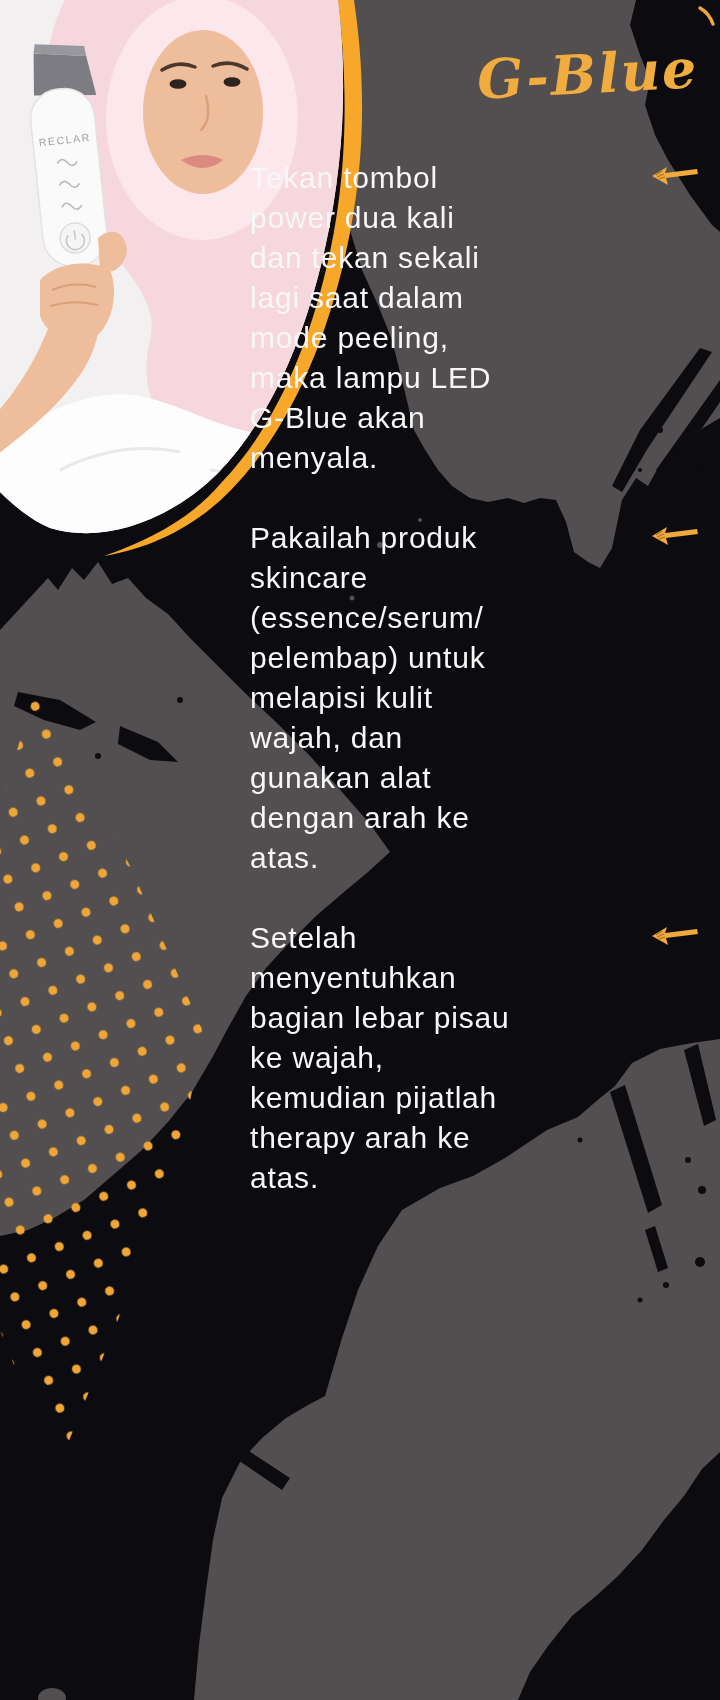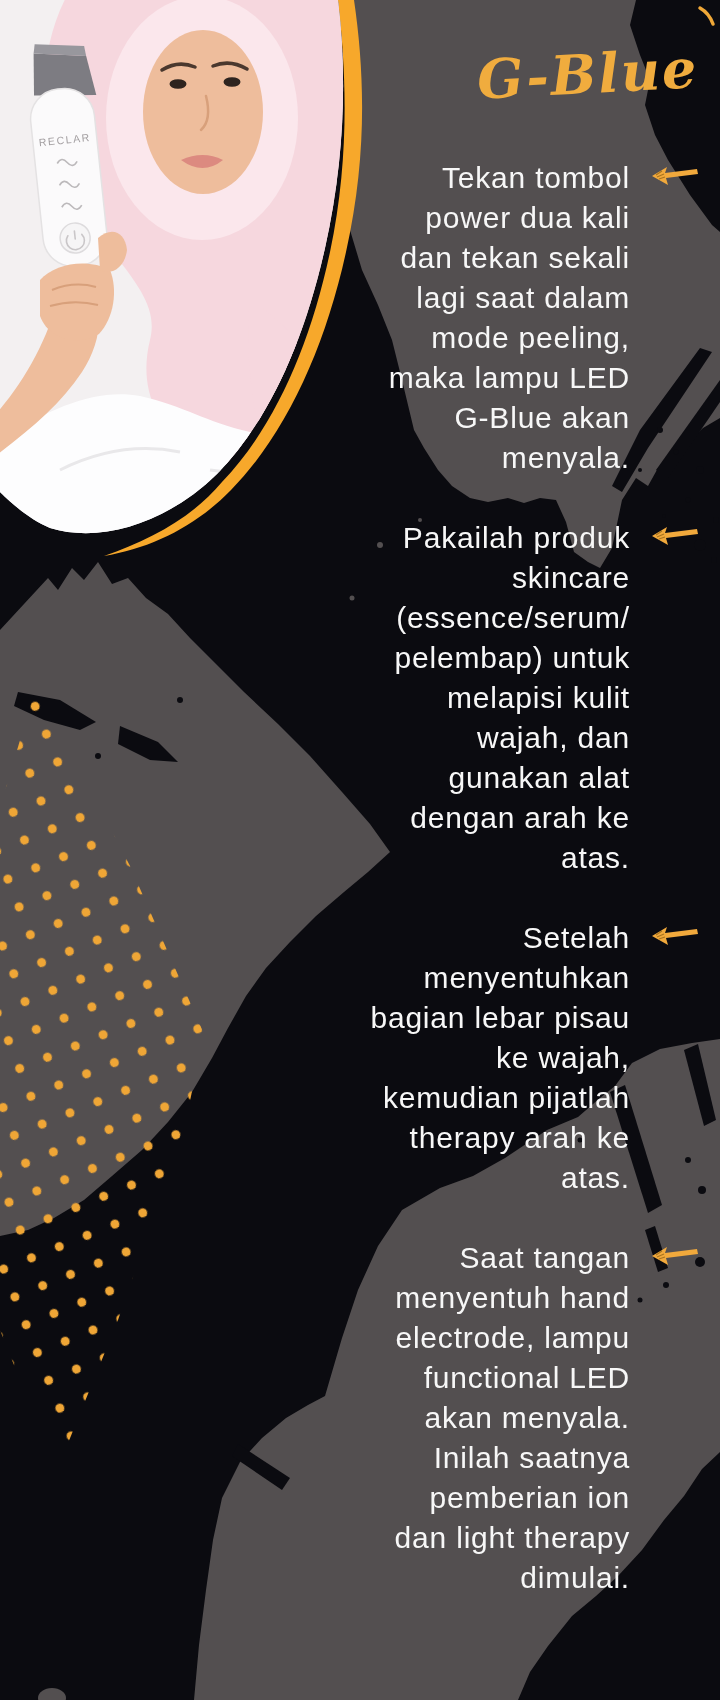--- a/index.html
+++ b/index.html
@@ -5,21 +5,21 @@
   html,body{margin:0;padding:0;background:#0b0b10;}
   .canvas{position:relative;width:720px;height:1700px;overflow:hidden;background:#0b0b10;
           font-family:"Liberation Sans",sans-serif;}
   .bg{position:absolute;left:0;top:0;width:720px;height:1700px;display:block;}
   .photo{position:absolute;left:0;top:0;width:400px;height:570px;}
   .title{position:absolute;top:42px;right:22px;margin:0;
          font-family:"DejaVu Serif",serif;font-style:italic;font-weight:700;
          font-size:54px;letter-spacing:2px;color:#f0ac3e;transform:rotate(-3deg);}
   .steps{position:absolute;top:158px;left:250px;width:380px;}
   .step{position:relative;margin:0 0 40px 0;}
-  .step-text{margin:0;white-space:pre-line;text-align:right;
+  .step-text{margin:0;white-space:pre-line;
              font-size:30px;line-height:40px;font-weight:300;letter-spacing:0.8px;
              color:#f7f7f7;}
   .arrow{position:absolute;right:-70px;top:7px;width:50px;height:22px;}
 </style>
 </head>
 <body>
 
 <div class="canvas">
 
   <svg class="bg" viewBox="0 0 720 1700" aria-hidden="true">
@@ -194,30 +194,15 @@
 ke wajah,
 kemudian pijatlah
 therapy arah ke
 atas.</p>
       <svg class="arrow" viewBox="0 0 48 22" aria-hidden="true">
         <path d="M1 11 L16 2 L14 8 L46 4 L47 9 L15 13 L17 20 Z" fill="#f1a93c"></path>
         <path d="M5 10 l6 -4 M6 12 l7 -3 M8 14 l6 -2" stroke="#8a5e12" stroke-width="1.2" fill="none" opacity="0.7"></path>
       </svg>
     </div>
 
-    <div class="step">
-      <p class="step-text">Saat tangan
-menyentuh hand
-electrode, lampu
-functional LED
-akan menyala.
-Inilah saatnya
-pemberian ion
-dan light therapy
-dimulai.</p>
-      <svg class="arrow" viewBox="0 0 48 22" aria-hidden="true">
-        <path d="M1 11 L16 2 L14 8 L46 4 L47 9 L15 13 L17 20 Z" fill="#f1a93c"></path>
-        <path d="M5 10 l6 -4 M6 12 l7 -3 M8 14 l6 -2" stroke="#8a5e12" stroke-width="1.2" fill="none" opacity="0.7"></path>
-      </svg>
-    </div>
 
   </div>
 </div>
 
 </body></html>

